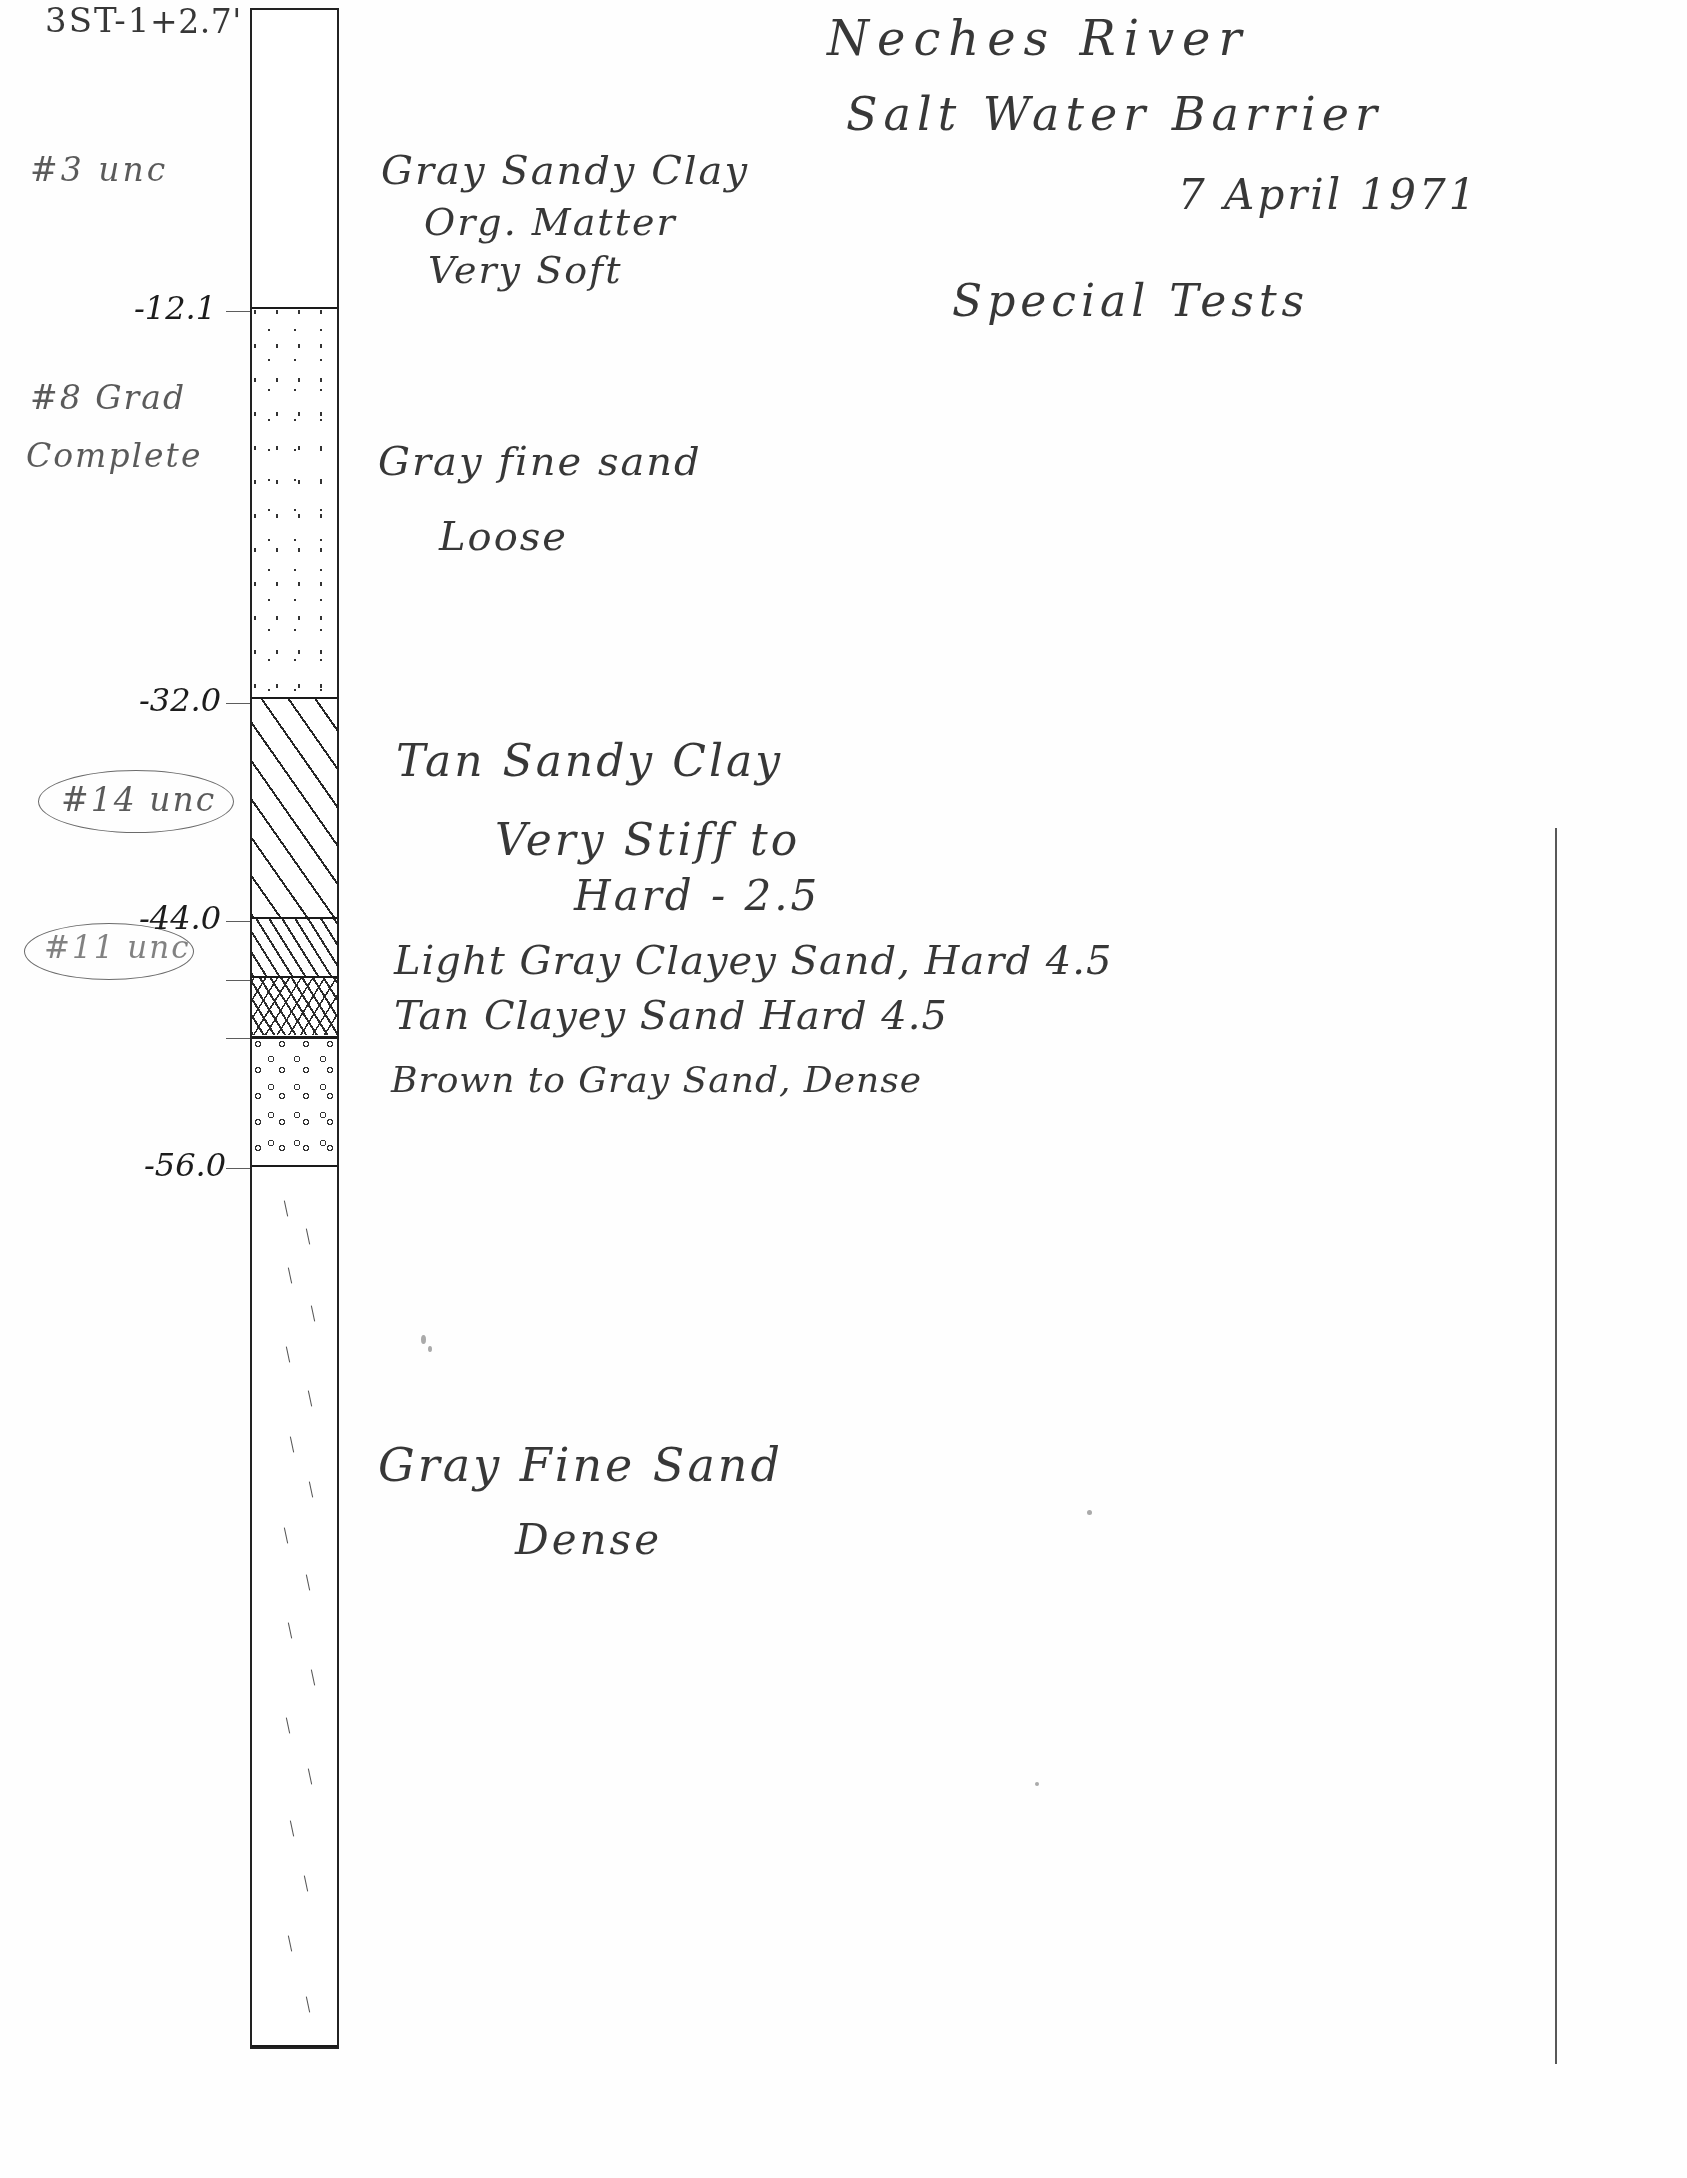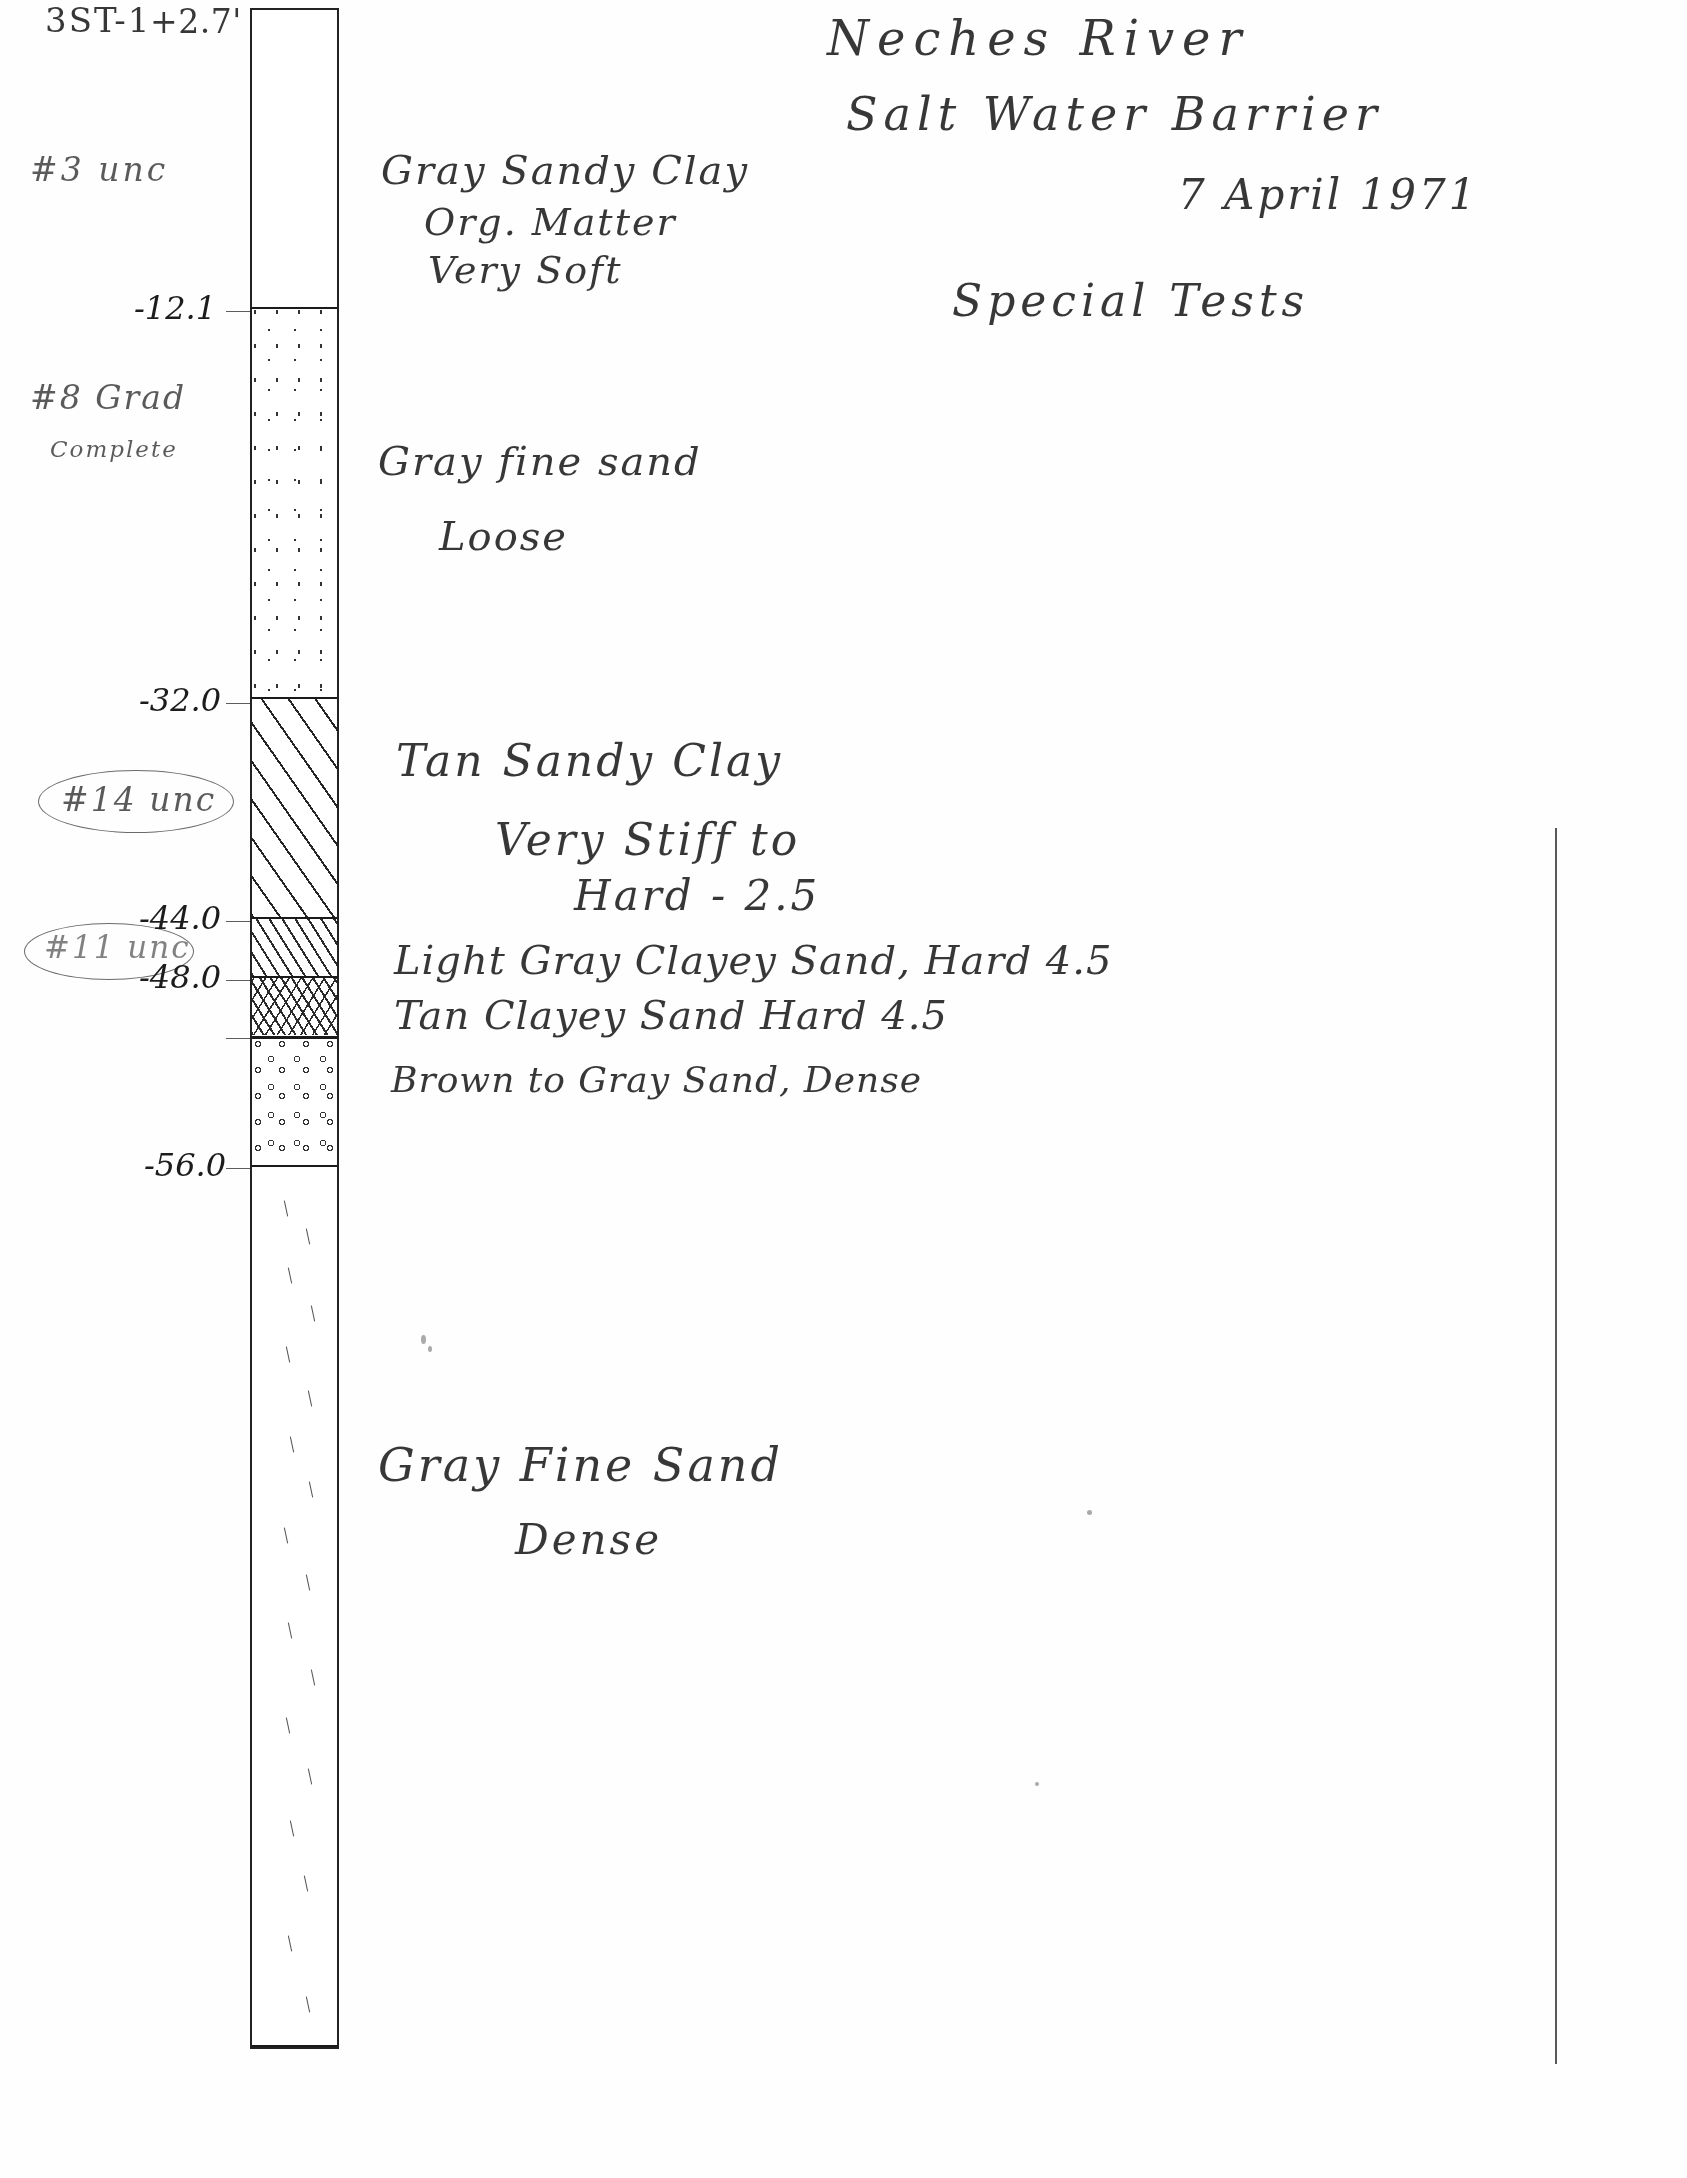--- a/index.html
+++ b/index.html
@@ -164,35 +164,34 @@
 
   <div class="hw" style="left:952px; top:275px; font-size:44px; letter-spacing:5px;">Special  Tests</div>
 
   <div class="hw" style="left:45px; top:0px; font-size:34px; font-style:normal; letter-spacing:2px;">3ST-1</div>
 
   <div class="hw" style="left:150px; top:2px; font-size:33px; font-style:normal;">+2.7'</div>
 
   <div class="hw light" style="left:30px; top:150px; font-size:33px; letter-spacing:3px;">#3   unc</div>
 
   <div class="hw light" style="left:30px; top:378px; font-size:33px; letter-spacing:2px;">#8  Grad</div>
-  <div class="hw light" style="left:26px; top:436px; font-size:23px; letter-spacing:2px;margin-left:24px;">Complete</div>
+  <div class="hw light" style="left:26px; top:436px; font-size:33px; letter-spacing:2px;">Complete</div>
 
   <div class="circled" style="left:38px; top:770px; width:194px; height:61px;"></div>
   <div class="hw light" style="left:61px; top:780px; font-size:33px; letter-spacing:2px;">#14 unc</div>
 
   <div class="circled" style="left:24px; top:923px; width:168px; height:55px;"></div>
   <div class="hw faint" style="left:44px; top:929px; font-size:31px; letter-spacing:2px;">#11 unc</div>
 
   <div class="depth-label" style="left:134px; top:289px; font-size:32px;">-12.1</div>
 
   <div class="depth-label" style="left:139px; top:681px; font-size:32px;">-32.0</div>
 
   <div class="depth-label" style="left:139px; top:899px; font-size:32px;">-44.0</div>
 
-  <div class="depth-label" style="left:139px; top:958px; font-size:32px;">-48.0</div>
 
 
   <div class="depth-label" style="left:144px; top:1146px; font-size:32px;">-56.0</div>
 
   <div class="leader" style="left:226px; top:311px; width:26px;"></div>
   <div class="leader" style="left:226px; top:703px; width:26px;"></div>
   <div class="leader" style="left:226px; top:921px; width:26px;"></div>
   <div class="leader" style="left:226px; top:980px; width:26px;"></div>
   <div class="leader" style="left:226px; top:1038px; width:26px;"></div>
   <div class="leader" style="left:226px; top:1168px; width:26px;"></div>

